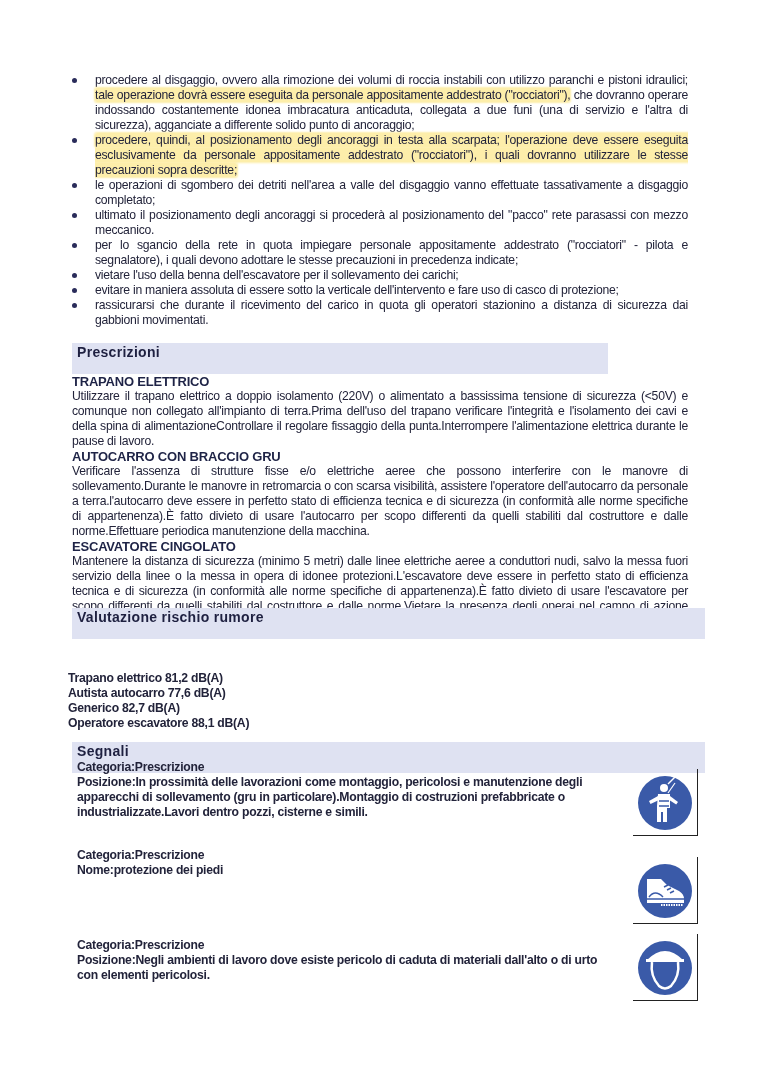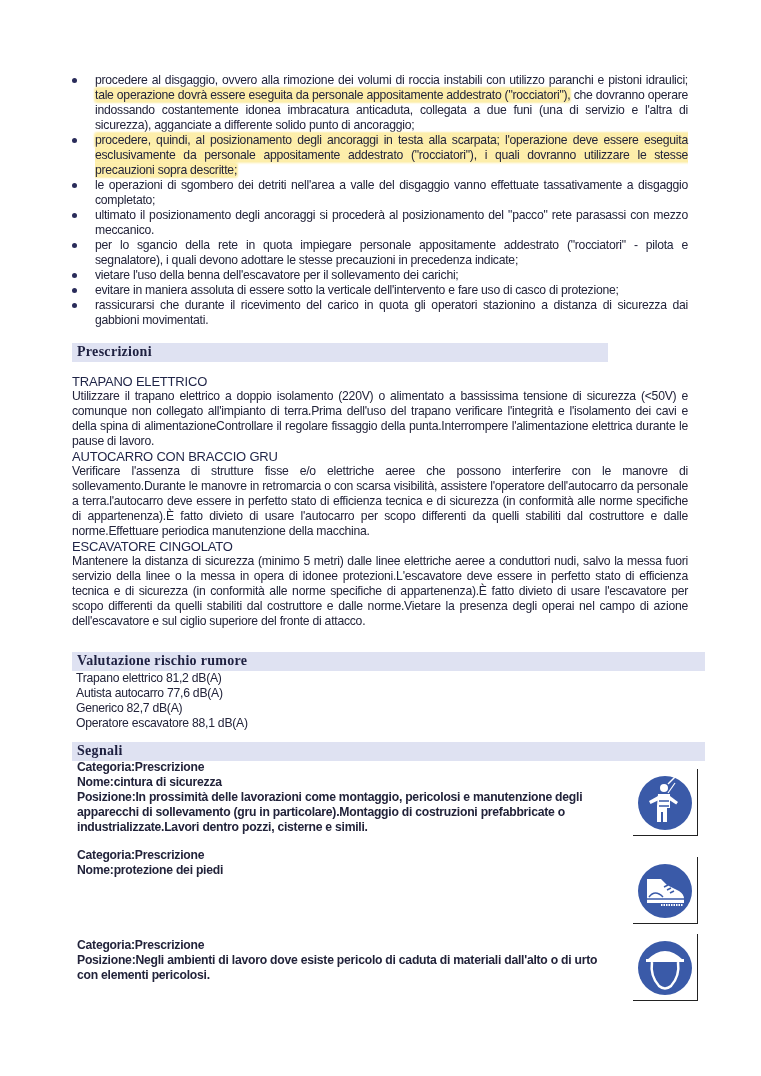--- a/index.html
+++ b/index.html
@@ -4,26 +4,26 @@
 <style>
   html, body { margin: 0; padding: 0; background: #ffffff; }
   body { width: 761px; height: 1076px; position: relative; overflow: hidden;
          font-family: "Liberation Sans", sans-serif; color: #22233a; }
   .page { position: absolute; left: 0; top: 0; width: 761px; height: 1076px; }
   .txt { font-size: 12.2px; line-height: 15px; letter-spacing: -0.25px; }
   ul.bullets { position: absolute; left: 72px; top: 73px; width: 616px; margin: 0; padding: 0; list-style: none; }
   ul.bullets li { position: relative; padding-left: 23px; text-align: justify; }
   ul.bullets li .dot { position: absolute; left: 0; top: 5px; width: 5px; height: 5px; border-radius: 50%; background: #2a2c5a; }
   .hl { background: #fdeeaa; border-radius: 2px; box-shadow: 0 0 2px 1px #fdeeaa; }
-  .section-bar { position: absolute; left: 72px; height: 19px; background: #dfe2f2; font-family: Liberation Serif, serif; }
+  .section-bar { position: absolute; left: 72px; height: 31px; background: #dfe2f2; }
   .section-bar span { position: absolute; left: 5px; top: 1px; font-size: 14px; font-weight: bold;
                       color: #1e2040; letter-spacing: 0.3px; }
   .block { position: absolute; left: 72px; width: 616px; text-align: justify; }
-  .subtitle { font-size: 13px; font-weight: normal; color: #1e2346; line-height: 15px; letter-spacing: -0.2px; }
-  .noise { position: absolute; left: 76px; top: 671px; }
+  .subtitle { font-size: 13px; font-weight: bold; color: #1e2346; line-height: 15px; letter-spacing: -0.2px; }
+  .noise { position: absolute; left: 68px; top: 671px; font-weight: bold; }
   .sign-text { position: absolute; left: 77px; width: 540px; font-weight: bold; }
   .sign-frame { position: absolute; left: 633px; width: 64px; height: 66px;
                 border-right: 1px solid #222; border-bottom: 1px solid #222; }
   .sign-frame svg { position: absolute; left: 4px; top: 6px; }
 </style>
 </head>
 <body>
 
 <div class="page">
 
@@ -44,37 +44,36 @@
 
   <div class="block txt" style="top:374px;">
     <div class="subtitle">TRAPANO ELETTRICO</div>
     <div>Utilizzare il trapano elettrico a doppio isolamento (220V) o alimentato a bassissima tensione di sicurezza (&lt;50V) e comunque non collegato all'impianto di terra.Prima dell'uso del trapano verificare l'integrità e l'isolamento dei cavi e della spina di alimentazioneControllare il regolare fissaggio della punta.Interrompere l'alimentazione elettrica durante le pause di lavoro.</div>
     <div class="subtitle">AUTOCARRO CON BRACCIO GRU</div>
     <div>Verificare l'assenza di strutture fisse e/o elettriche aeree che possono interferire con le manovre di sollevamento.Durante le manovre in retromarcia o con scarsa visibilità, assistere l'operatore dell'autocarro da personale a terra.l'autocarro deve essere in perfetto stato di efficienza tecnica e di sicurezza (in conformità alle norme specifiche di appartenenza).È fatto divieto di usare l'autocarro per scopo differenti da quelli stabiliti dal costruttore e dalle norme.Effettuare periodica manutenzione della macchina.</div>
     <div class="subtitle">ESCAVATORE CINGOLATO</div>
     <div>Mantenere la distanza di sicurezza (minimo 5 metri) dalle linee elettriche aeree a conduttori nudi, salvo la messa fuori servizio della linee o la messa in opera di idonee protezioni.L'escavatore deve essere in perfetto stato di efficienza tecnica e di sicurezza (in conformità alle norme specifiche di appartenenza).È fatto divieto di usare l'escavatore per scopo differenti da quelli stabiliti dal costruttore e dalle norme.Vietare la presenza degli operai nel campo di azione dell'escavatore e sul ciglio superiore del fronte di attacco.</div>
   </div>
 
-  <div class="section-bar" style="top:652px; width:633px;">
+  <div class="section-bar" style="top:608px; width:633px;">
     <span>Valutazione rischio rumore</span>
   </div>
   <div class="noise txt">
     <div>Trapano elettrico 81,2 dB(A)</div>
     <div>Autista autocarro 77,6 dB(A)</div>
     <div>Generico 82,7 dB(A)</div>
     <div>Operatore escavatore 88,1 dB(A)</div>
   </div>
 
   <div class="section-bar" style="top:742px; width:633px;">
     <span>Segnali</span>
   </div>
 
   <div class="sign-text txt" style="top:760px;">
     <div>Categoria:Prescrizione</div>
-    <div>Nome:cintura di sicurezza</div>
     <div>Posizione:In prossimità delle lavorazioni come montaggio, pericolosi e manutenzione degli apparecchi di sollevamento (gru in particolare).Montaggio di costruzioni prefabbricate o industrializzate.Lavori dentro pozzi, cisterne e simili.</div>
   </div>
   <div class="sign-frame" style="top:769px;">
     <svg width="56" height="56" viewBox="0 0 56 56">
       <circle cx="28" cy="28" r="27" fill="#3a5aa8"></circle>
       <circle cx="27" cy="13" r="4" fill="#fff"></circle>
       <line x1="31" y1="9" x2="38" y2="2" stroke="#fff" stroke-width="1.5"></line>
       <line x1="31" y1="18" x2="38" y2="8" stroke="#fff" stroke-width="1.2"></line>
       <path d="M21 19 h12 v14 h-3 v14 h-4 v-10 h-2 v10 h-4 v-16 z" fill="#fff"></path>
       <path d="M21 21 l-9 5 l1.5 3 l8.5 -4 z" fill="#fff"></path>

